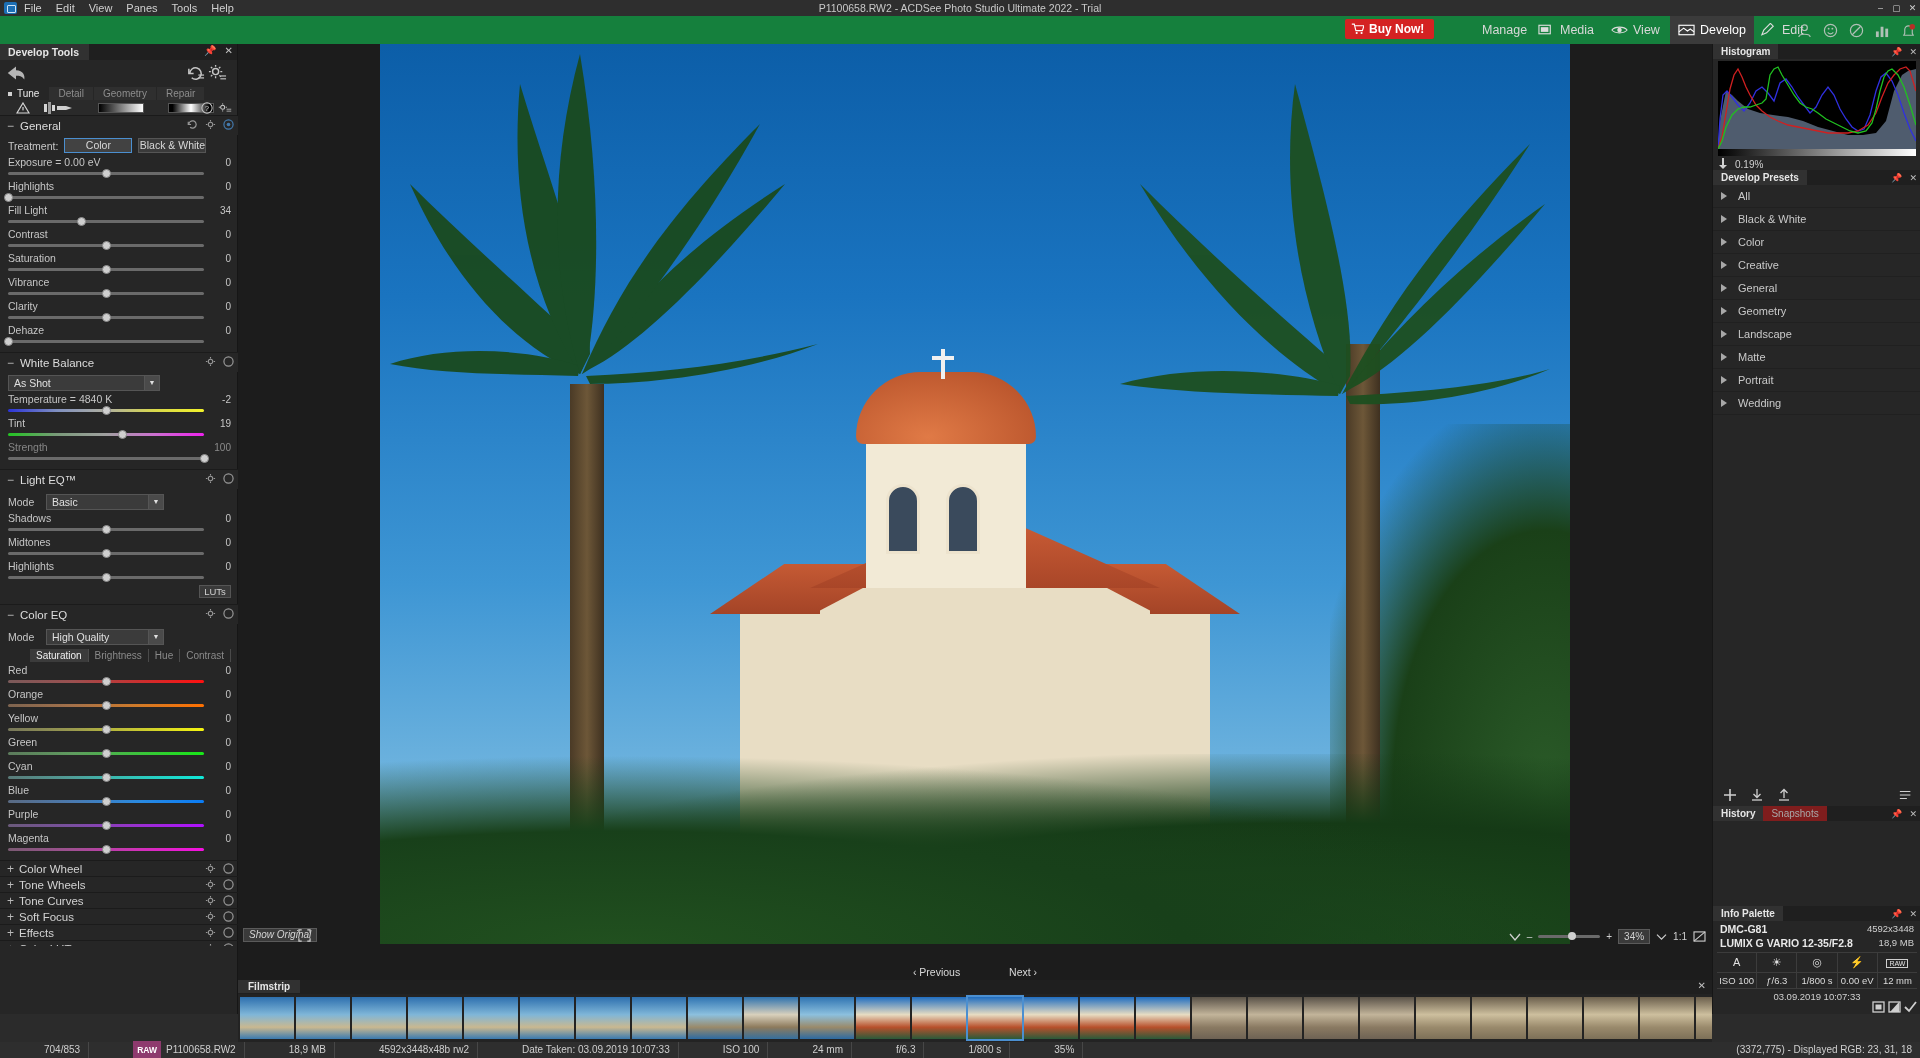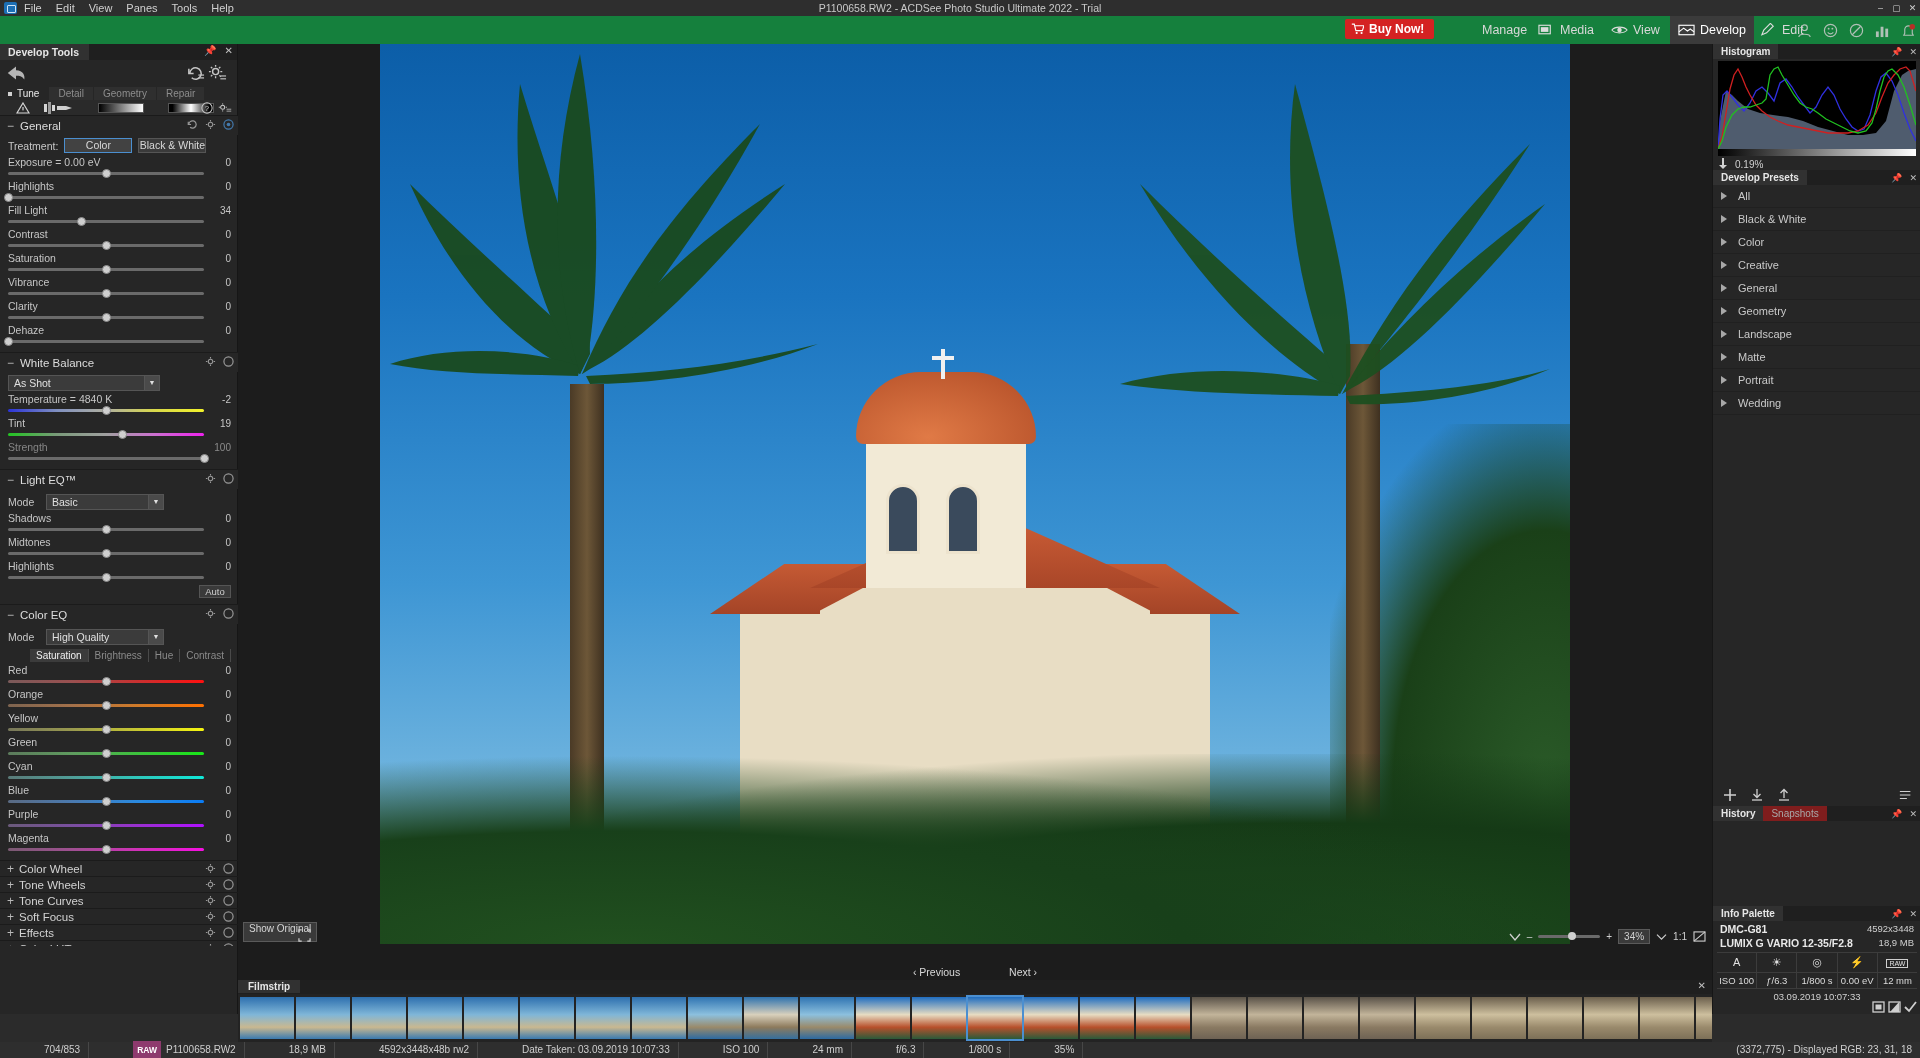--- a/index.html
+++ b/index.html
@@ -151,22 +151,22 @@
   .door{ position:absolute; left:290px; bottom:0; width:42px; height:92px; background:#5a3526;
      border-radius:21px 21px 0 0; border:3px solid #d9cfb4;}
   .palm{ position:absolute; bottom:0; }
   .trunk{ position:absolute; bottom:0; width:34px; background:linear-gradient(90deg,#4a3a26,#6d5738,#3e3020);}
   .foliage{ position:absolute; bottom:0; left:0; width:100%; height:190px;
      background:radial-gradient(ellipse at 20% 100%,#21501f 0%,#18401a 42%,transparent 70%),
                 radial-gradient(ellipse at 78% 100%,#1d4a1d 0%,#153a16 45%,transparent 72%);}
   .rightbush{ position:absolute; right:0; bottom:0; width:240px; height:520px;
      background:radial-gradient(ellipse at 90% 70%,#2a5a28 0%,#1a4018 50%,transparent 78%);}
 
-  .showorig{ position:absolute; left:5px; bottom:72px; height:20px; background:#3a3a3a;
-     border:1px solid #5a5a5a; font-size:10px; color:#d5d5d5; padding:0 5px; line-height:12px;}
+  .showorig{ position:absolute; left:5px; bottom:72px; height:14px; background:#3a3a3a;
+     border:1px solid #5a5a5a; font-size:10px; color:#d5d5d5; padding:0 5px; line-height:12px;font-style:italic;}
   .fullscr{ position:absolute; left:60px; bottom:72px; width:13px; height:13px;}
   .zoombar{ position:absolute; right:6px; bottom:70px; display:flex; align-items:center; gap:6px;
      font-size:10px; color:#d0d0d0;}
   .zslider{ width:62px; height:3px; background:#6a6a6a; position:relative; border-radius:2px;}
   .zknob{ position:absolute; left:30px; top:-3px; width:8px; height:8px; border-radius:50%;
      background:#cfcfcf;}
   .zbox{ background:#3a3a3a; border:1px solid #5a5a5a; padding:1px 5px; }
 
   
   .filmwrap{ position:absolute; left:238px; bottom:16px; width:1474px; height:62px; background:#232323;}
@@ -615,21 +615,21 @@
                   <span>Highlights</span>
                   <span class="val">0</span>
                 </div>
                 <div class="slider">
                   <div class="track"></div>
                   <div class="knob" style="left: 50%;"></div>
                 </div>
               </div>
             </div>
           <div class="autowrap">
-            <div class="autobtn">Auto</div>
+            <div class="autobtn">LUTs</div>
           </div>
         </div>
       </div>
 
       <div class="sec">
         <div class="sechead">
           <span class="pm">−</span>
           <span>Color EQ</span>
           <span class="hbtns">
             <svg class="hb" viewBox="0 0 12 12">

